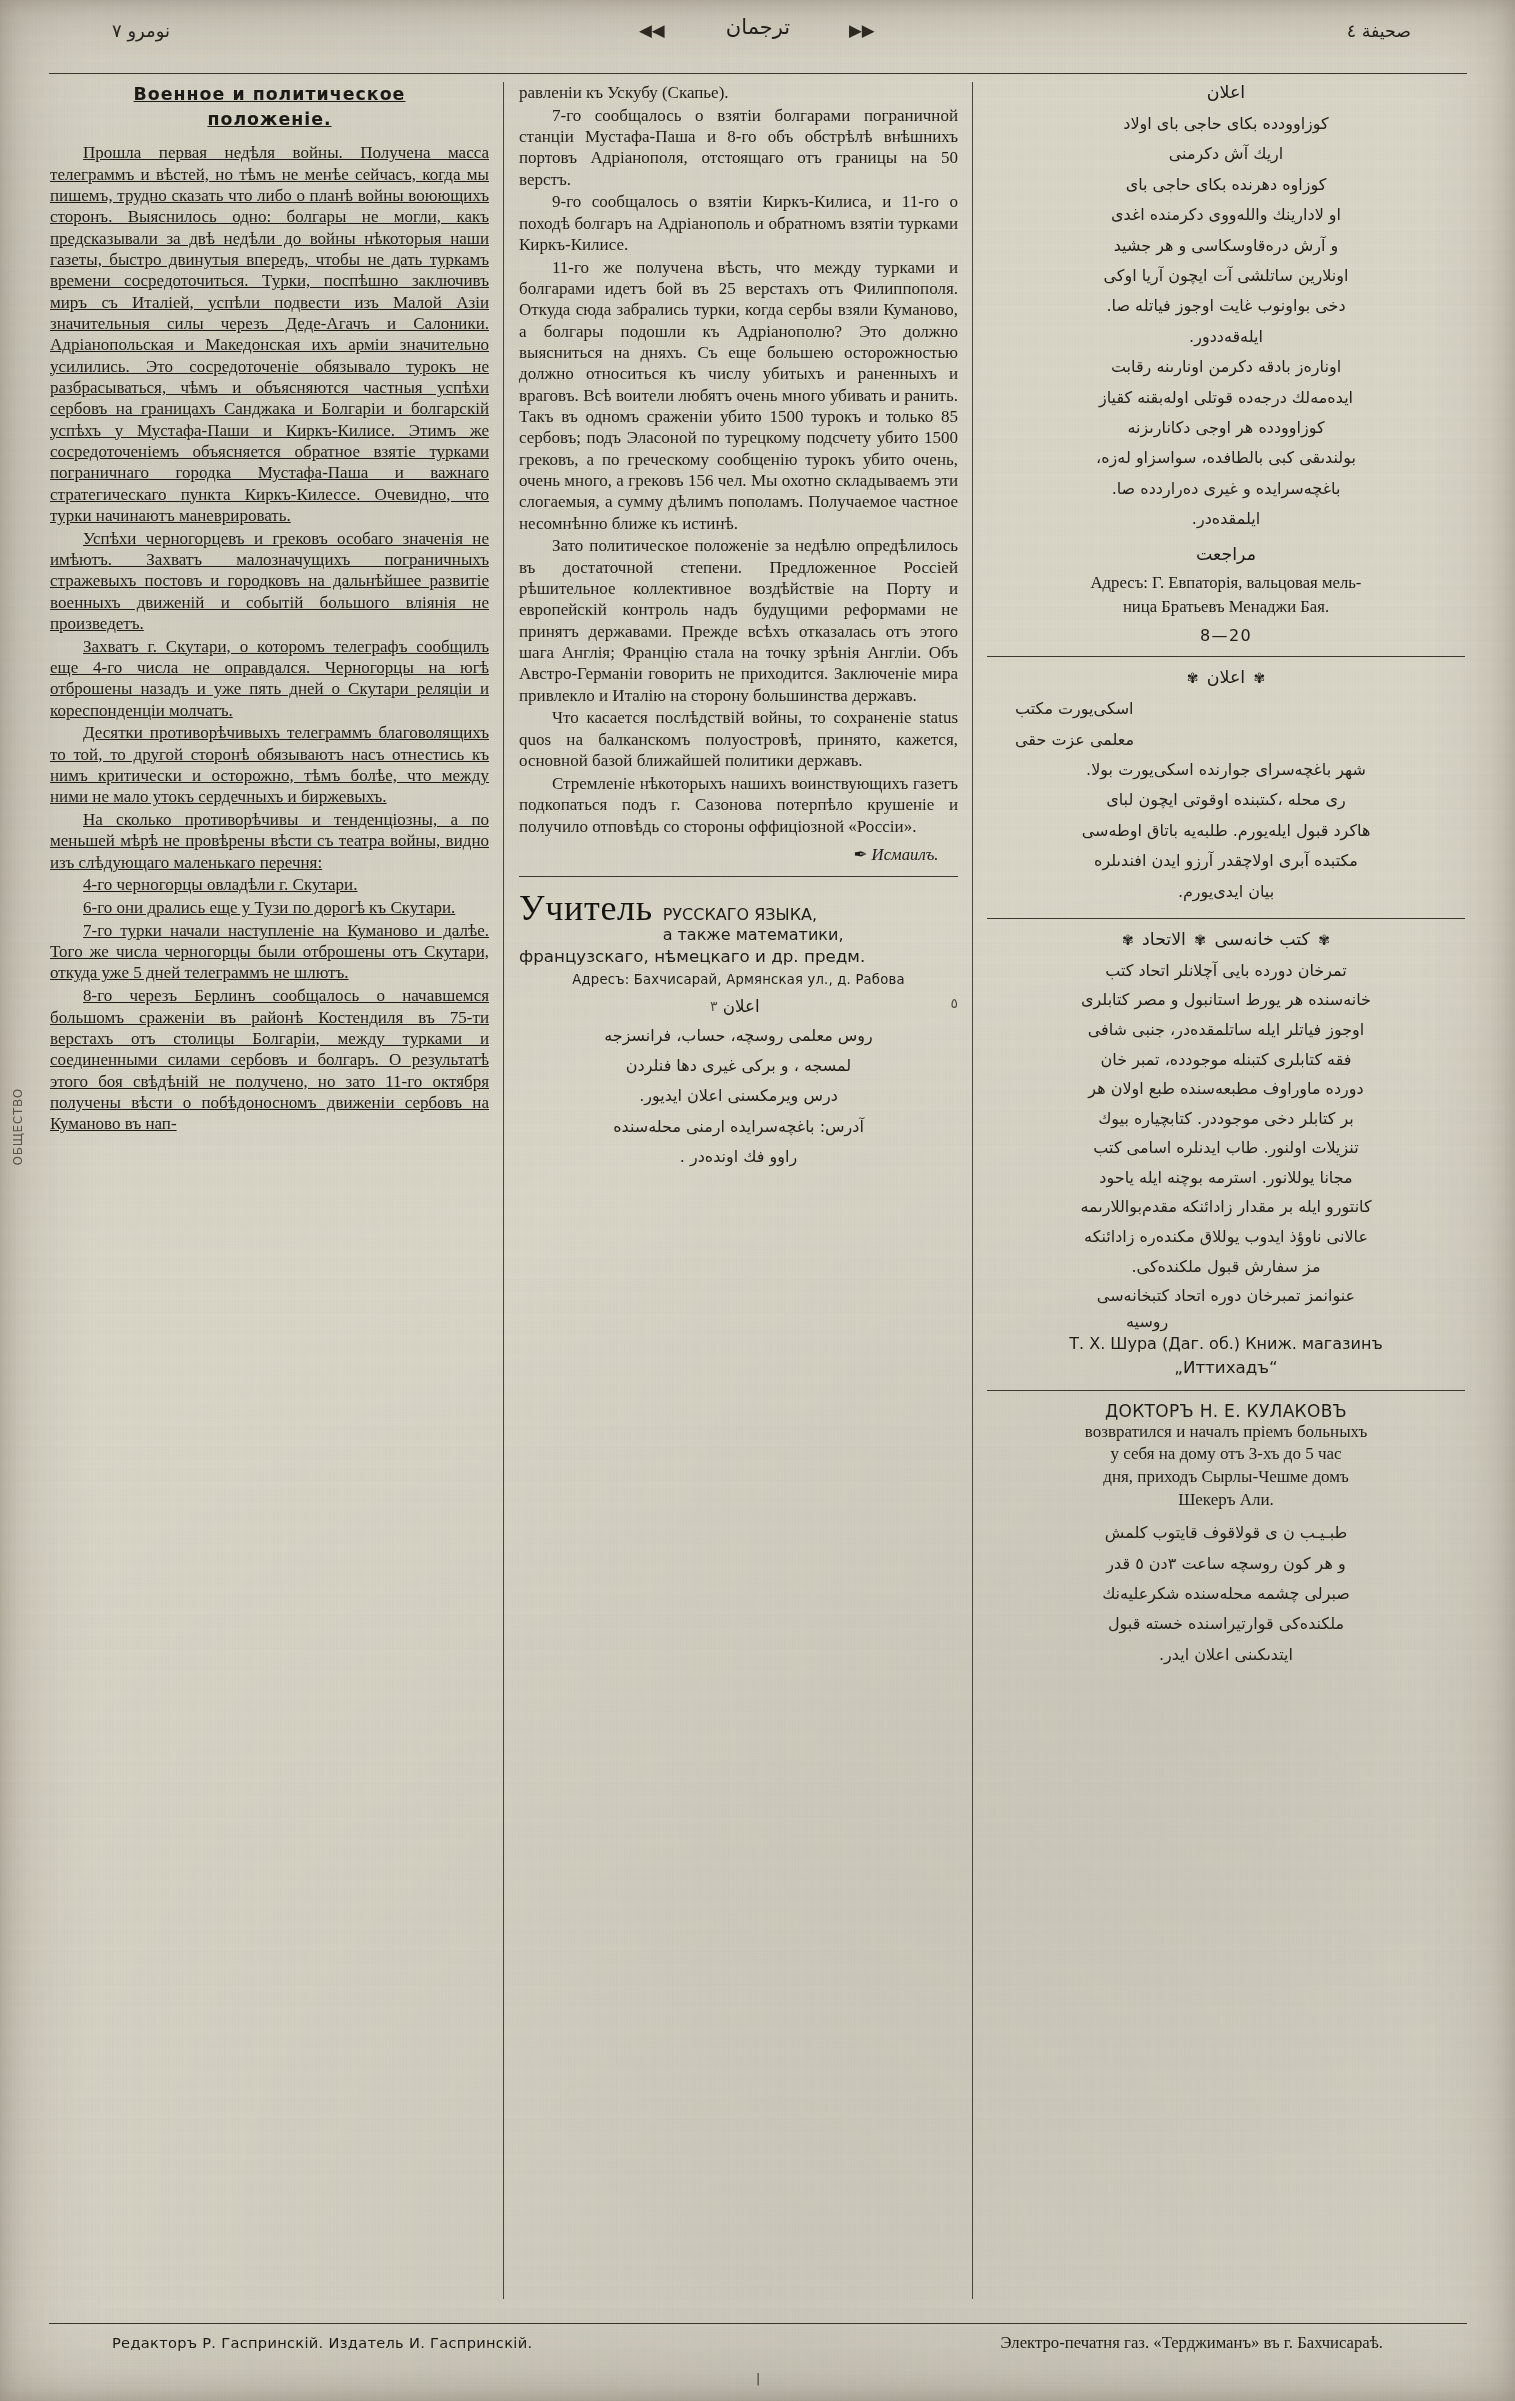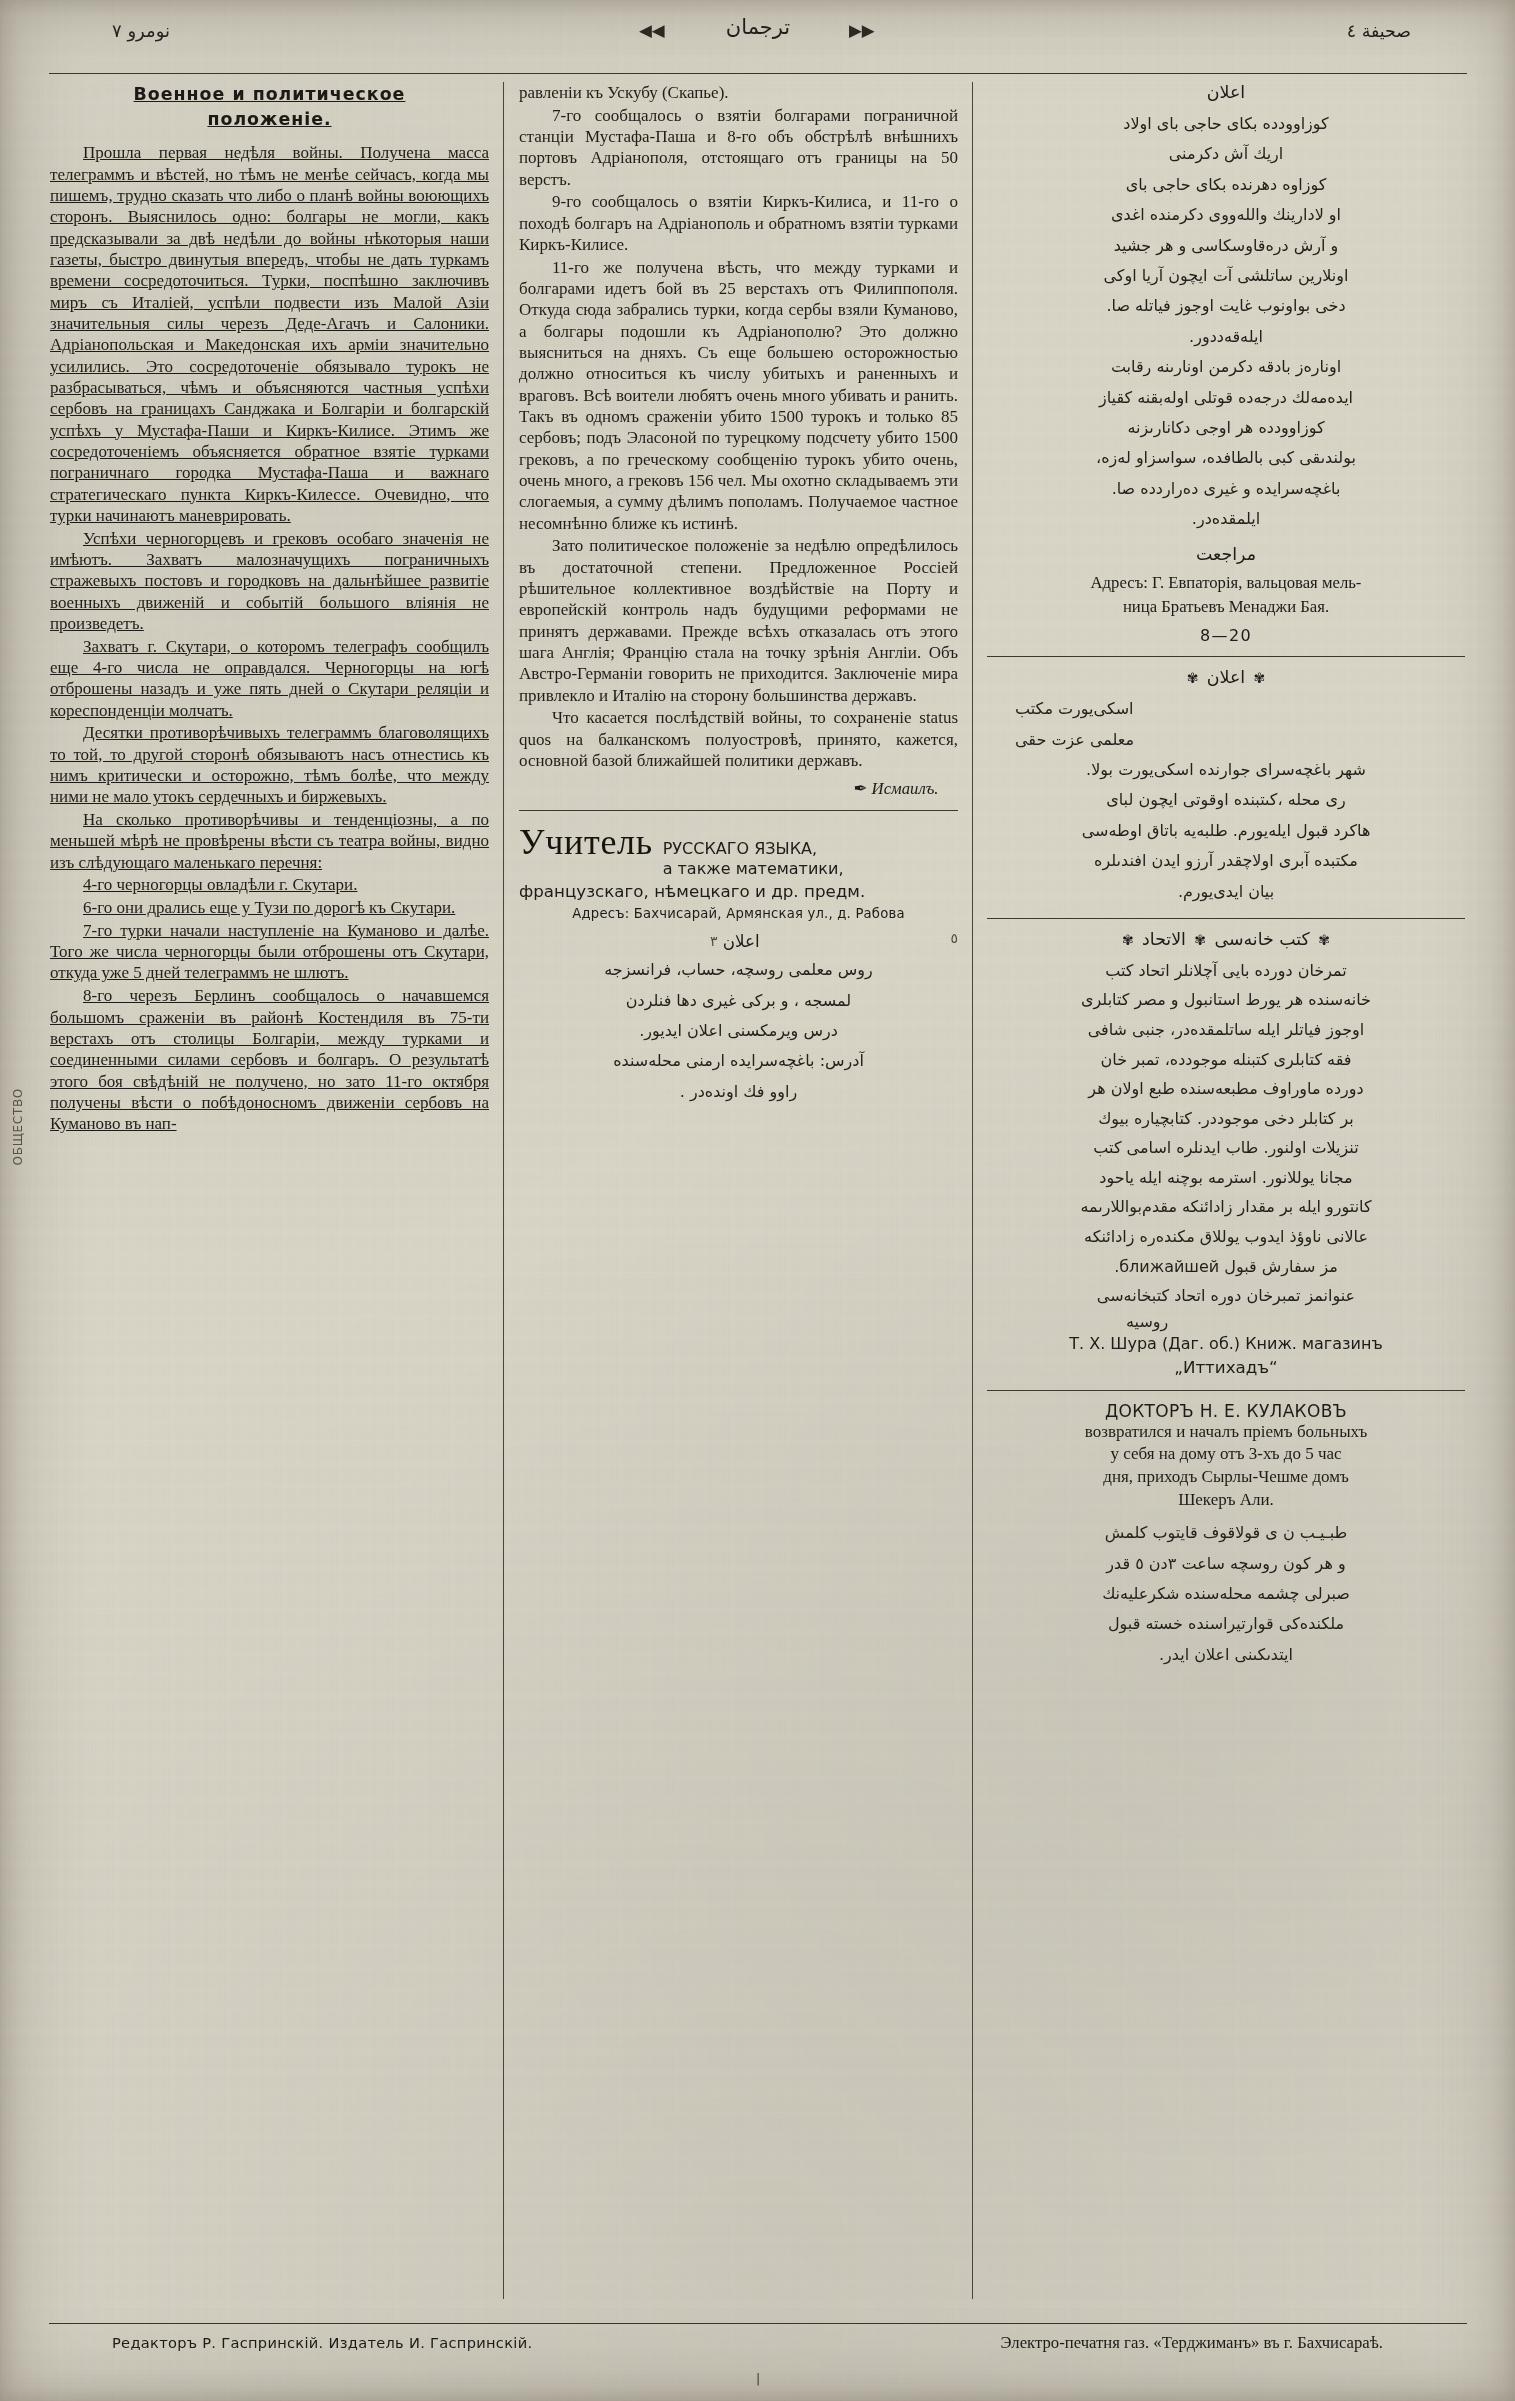--- a/index.html
+++ b/index.html
@@ -327,20 +327,21 @@
       <p class="ru">8-го черезъ Берлинъ сообщалось о начавшемся большомъ сраженіи въ районѣ Костендиля въ 75-ти верстахъ отъ столицы Болгаріи, между турками и соединенными силами сербовъ и болгаръ. О результатѣ этого боя свѣдѣній не получено, но зато 11-го октября получены вѣсти о побѣдоносномъ движеніи сербовъ на Куманово въ нап-</p>
     </div>
 
     <div class="col col-2">
       <p class="ru noind">равленіи къ Ускубу (Скапье).</p>
       <p class="ru">7-го сообщалось о взятіи болгарами пограничной станціи Мустафа-Паша и 8-го объ обстрѣлѣ внѣшнихъ портовъ Адріанополя, отстоящаго отъ границы на 50 верстъ.</p>
       <p class="ru">9-го сообщалось о взятіи Киркъ-Килиса, и 11-го о походѣ болгаръ на Адріанополь и обратномъ взятіи турками Киркъ-Килисе.</p>
       <p class="ru">11-го же получена вѣсть, что между турками и болгарами идетъ бой въ 25 верстахъ отъ Филиппополя. Откуда сюда забрались турки, когда сербы взяли Куманово, а болгары подошли къ Адріанополю? Это должно выясниться на дняхъ. Съ еще большею осторожностью должно относиться къ числу убитыхъ и раненныхъ и враговъ. Всѣ воители любятъ очень много убивать и ранить. Такъ въ одномъ сраженіи убито 1500 турокъ и только 85 сербовъ; подъ Эласоной по турецкому подсчету убито 1500 грековъ, а по греческому сообщенію турокъ убито очень, очень много, а грековъ 156 чел. Мы охотно складываемъ эти слогаемыя, а сумму дѣлимъ пополамъ. Получаемое частное несомнѣнно ближе къ истинѣ.</p>
       <p class="ru">Зато политическое положеніе за недѣлю опредѣлилось въ достаточной степени. Предложенное Россіей рѣшительное коллективное воздѣйствіе на Порту и европейскій контроль надъ будущими реформами не принятъ державами. Прежде всѣхъ отказалась отъ этого шага Англія; Францію стала на точку зрѣнія Англіи. Объ Австро-Германіи говорить не приходится. Заключеніе мира привлекло и Италію на сторону большинства державъ.</p>
       <p class="ru">Что касается послѣдствій войны, то сохраненіе status quos на балканскомъ полуостровѣ, принято, кажется, основной базой ближайшей политики державъ.</p>
+      <p class="ru">Стремленіе нѣкоторыхъ нашихъ воинствующихъ газетъ подкопаться подъ г. Сазонова потерпѣло крушеніе и получило отповѣдь со стороны оффиціозной «Россіи».</p>
       <div class="sig">
         <span class="leaf">✒</span><span>Исмаилъ.</span>
       </div>
 
       <div class="ad-rule"></div>
 
       <div class="teacher-ad">
         <div class="teacher-line1">
           <div class="teacher-word">Учитель</div>
           <div class="teacher-sub">
@@ -415,21 +416,21 @@
         <div>تمرخان دوردە بايى آچلانلر اتحاد كتب</div>
         <div>خانەسندە هر يورط استانبول و مصر كتابلرى</div>
         <div>اوجوز فياتلر ايلە ساتلمقدەدر، جنبى شافى</div>
         <div>فقە كتابلرى كتبنلە موجوددە، تمبر خان</div>
         <div>دوردە ماوراوف مطبعەسندە طبع اولان هر</div>
         <div>بر كتابلر دخى موجوددر. كتابچيارە بيوك</div>
         <div>تنزيلات اولنور. طاب ايدنلرە اسامى كتب</div>
         <div>مجانا يوللانور. استرمە بوچنه ايلە ياحود</div>
         <div>كانتورو ايلە بر مقدار زادائنكە مقدم‌بواللارىمە</div>
         <div>عالانى ناوؤذ ايدوب يوللاق مكندەرە زادائنكە</div>
-        <div>مز سفارش قبول ближайшей.</div>
+        <div>مز سفارش قبول ملكندەكى.</div>
         <div>عنوانمز تمبرخان دورە اتحاد كتبخانەسى</div>
         <div></div>
       </div>
       <div class="ar" style="text-align:left; padding-left:139px; line-height:1.4">روسيه</div>
       <div class="ru-center">Т. Х. Шура (Даг. об.) Книж. магазинъ</div>
       <div class="ru-center" style="font-size:16.7px">„Иттихадъ“</div>
 
       <div class="ad-rule"></div>
 
       <div class="doctor-ad">

